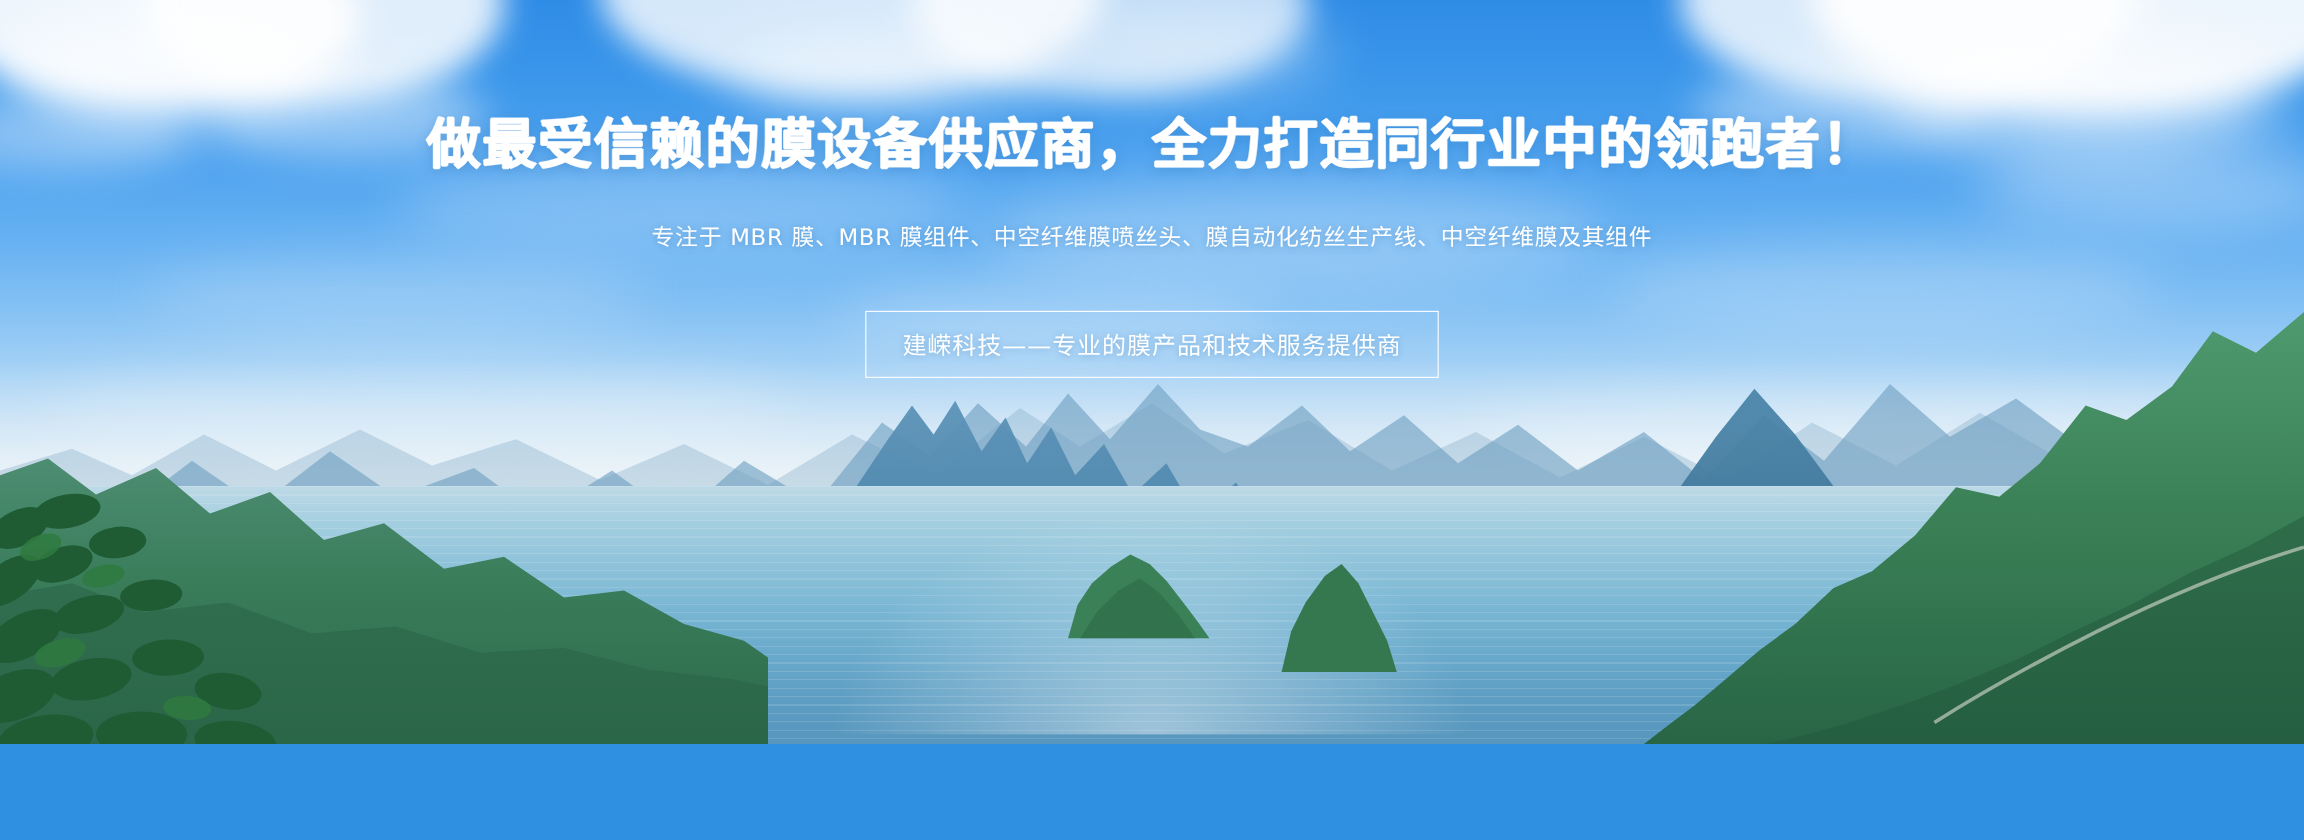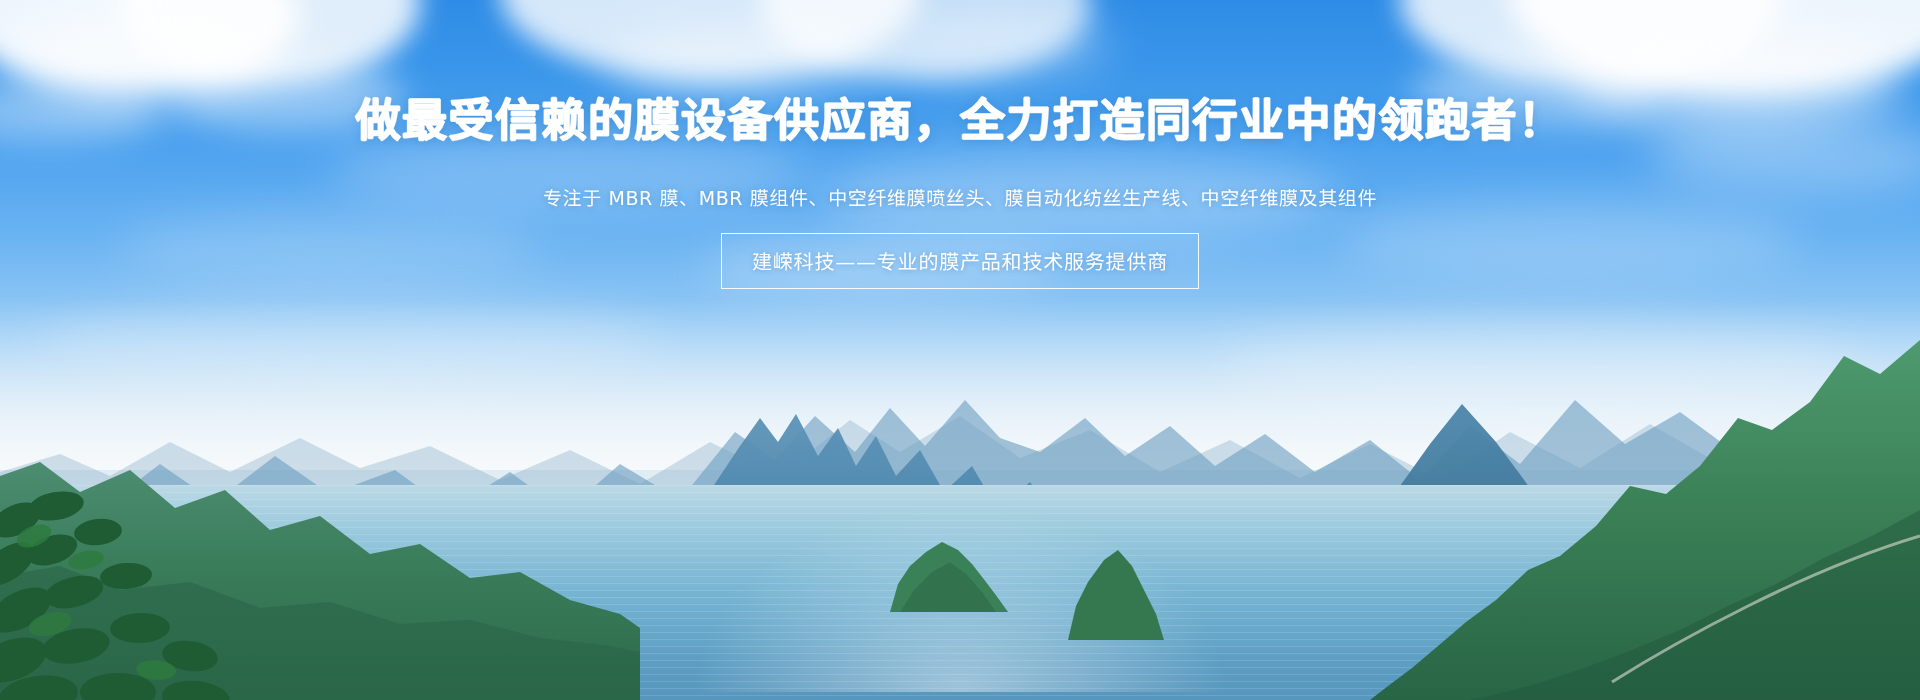--- a/index.html
+++ b/index.html
@@ -1,21 +1,21 @@
 <!DOCTYPE html>
 <html lang="zh-CN"><head>
 <meta charset="utf-8">
 <title>Hero Banner</title>
 <style>
   * { margin:0; padding:0; box-sizing:border-box; }
   html,body { width:1920px; height:700px; overflow:hidden; background:#2f8fe0; }
   body { font-family:"Liberation Sans","DejaVu Sans",sans-serif; }
 
   .banner{
-    position:relative; width:1920px; height:700px; overflow:hidden;
+    position:relative; width:1920px; height:620px; overflow:hidden;
     background:linear-gradient(to bottom,
       #2f8ce6 0%, #3a96ea 10%, #4fa3ef 22%, #68b2f2 33%,
       #86c2f4 42%, #a6d2f5 50%, #c2def3 57%, #d6e7f2 63%, #e2edf3 68%, #eaf1f5 72%);
   }
 
   
   .sky{ position:absolute; inset:0 0 auto 0; height:470px; overflow:hidden; }
 
   .cloud{ position:absolute; border-radius:50%; background:#ffffff; filter:blur(13px); }
   .cloud.soft{ filter:blur(22px); }
@@ -127,21 +127,21 @@
     font-size:19px;
     line-height:1.5;
     color:#ffffff;
     letter-spacing:.6px;
     white-space:nowrap;
     font-family:"DejaVu Sans","Liberation Sans",sans-serif;
     text-shadow:0 1px 6px rgba(50,115,175,.45);
   }
 
   .tagline-box{
-    margin-top:20px;
+    margin-top:46px;
     border:1px solid rgba(255,255,255,.92);
     padding:12px 30px 13px;
     color:#ffffff;
     font-size:20px;
     letter-spacing:.8px;
     white-space:nowrap;
     background:rgba(255,255,255,.04);
     font-family:"DejaVu Sans","Liberation Sans",sans-serif;
     text-shadow:0 1px 5px rgba(50,115,175,.40);
   }

